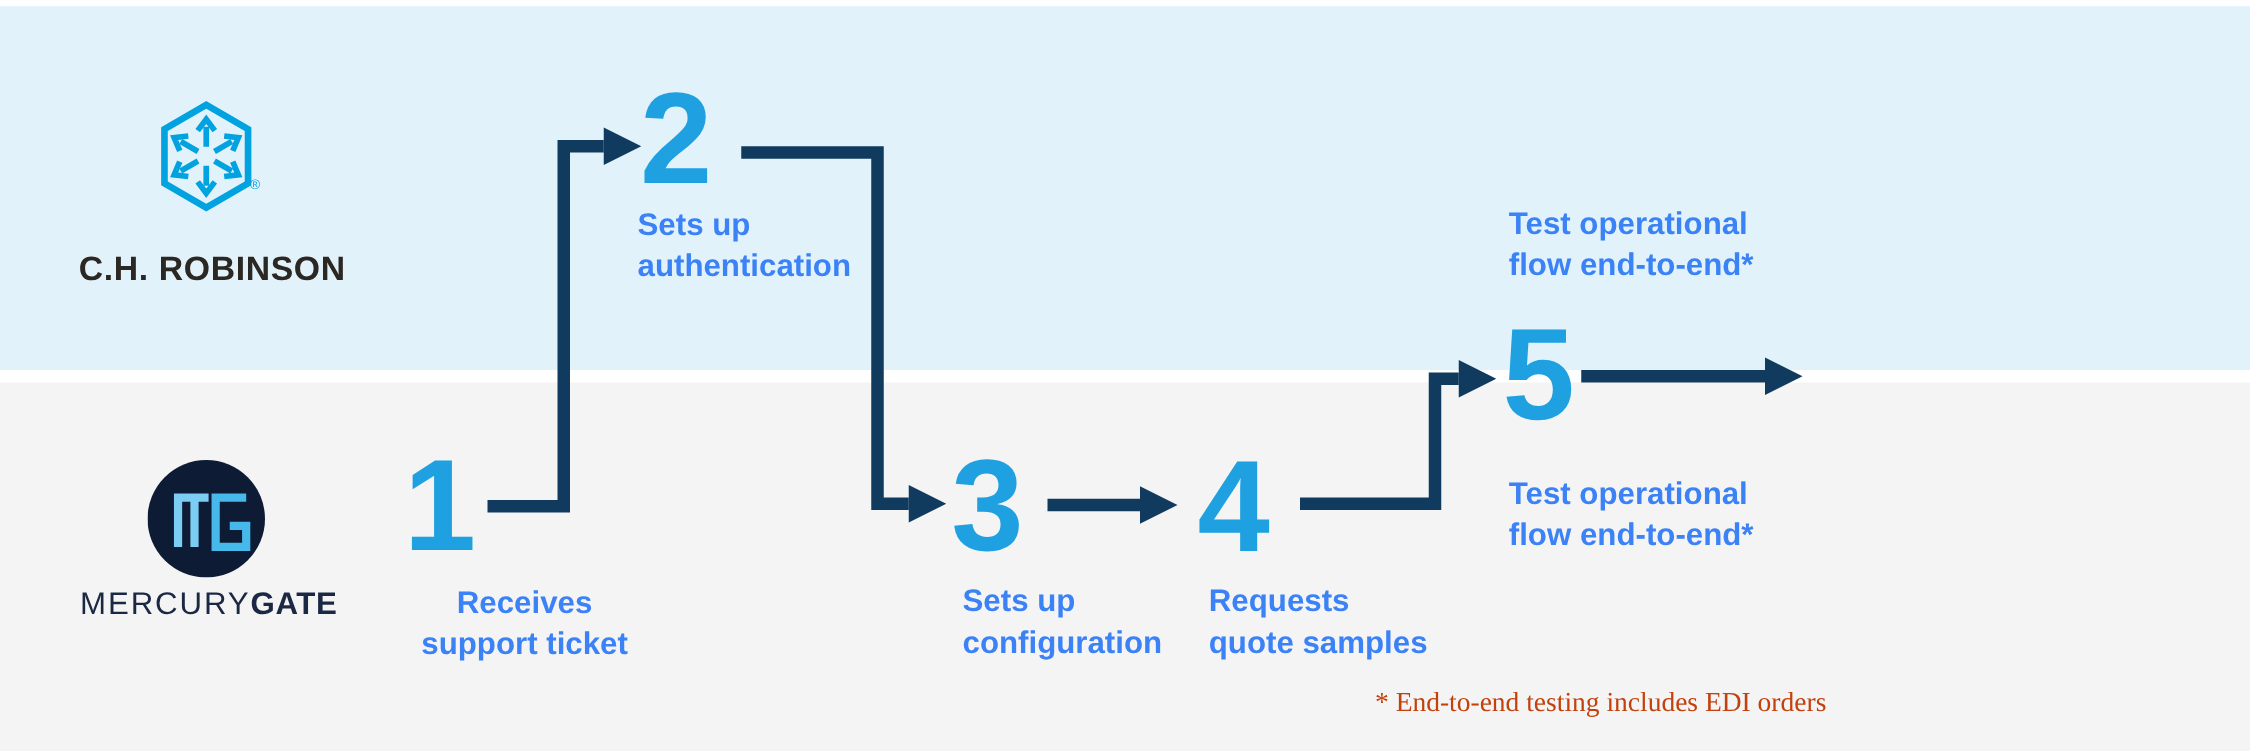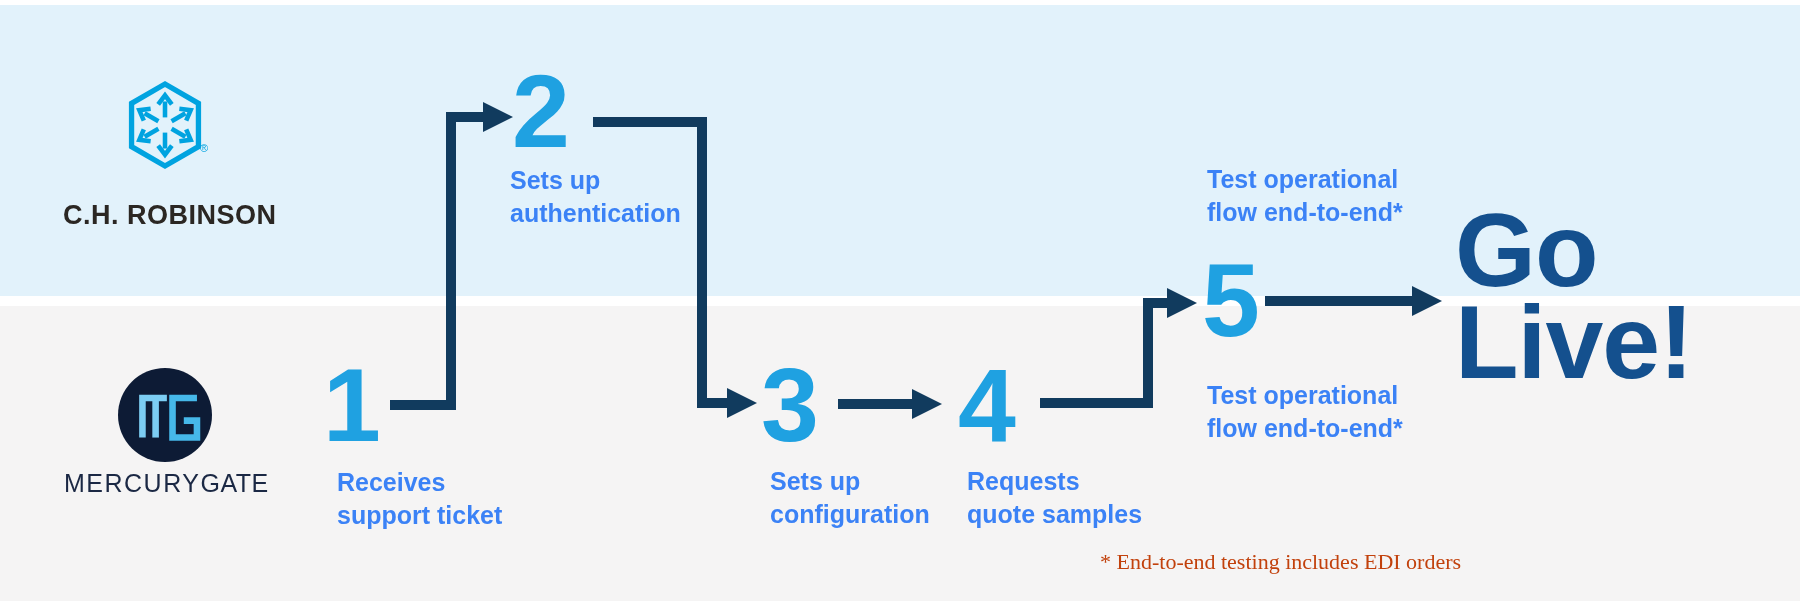--- a/index.html
+++ b/index.html
@@ -33,21 +33,21 @@
   .chr-name{
     position:absolute;left:0;top:124px;width:240px;font-weight:bold;font-size:27px;
     letter-spacing:0.5px;color:#2B2723;white-space:nowrap;
   }
   .mg-logo{position:absolute;left:64px;top:368px;width:240px;}
   .mg-circle{position:absolute;left:54px;top:0;}
   .mg-name{
     position:absolute;left:0;top:101px;width:240px;font-size:25px;color:#1B2844;white-space:nowrap;
   }
   .mg-name .thin{font-weight:400;letter-spacing:1.5px;}
-  .mg-name .bold{font-weight:400;letter-spacing:0.5px;}
+  .mg-name .bold{font-weight:700;letter-spacing:0.5px;}
 </style>
 </head>
 <body>
 
 <div id="canvas">
 
   <div class="band band-top"></div>
   <div class="band band-bottom"></div>
 
   <div class="chr-logo">
@@ -116,31 +116,29 @@
       <polyline points="1265,301 1412,301" marker-end="url(#ah)"></polyline>
     </g>
   </svg>
 
   <div class="num" style="left:323px;top:353px;">1</div>
   <div class="num" style="left:512px;top:59px;">2</div>
   <div class="num" style="left:761px;top:353px;">3</div>
   <div class="num" style="left:958px;top:354px;">4</div>
   <div class="num" style="left:1202px;top:248px;">5</div>
 
-  <div class="lbl" style="left:337px;top:466px;">Receives
+  <div class="lbl" style="left:337px;top:466px;text-align:center;">Receives
 support ticket</div>
   <div class="lbl" style="left:510px;top:164px;">Sets up
 authentication</div>
   <div class="lbl" style="left:770px;top:465px;">Sets up
 configuration</div>
   <div class="lbl" style="left:967px;top:465px;">Requests
 quote samples</div>
   <div class="lbl" style="left:1207px;top:163px;">Test operational
 flow end-to-end*</div>
   <div class="lbl" style="left:1207px;top:379px;">Test operational
 flow end-to-end*</div>
 
-  <div class="go-live">Go
-Live!</div>
 
   <div class="footnote">* End-to-end testing includes EDI orders</div>
 
 </div>
 
 </body></html>

